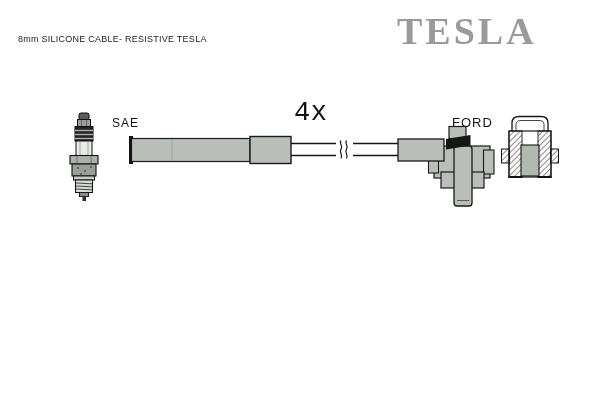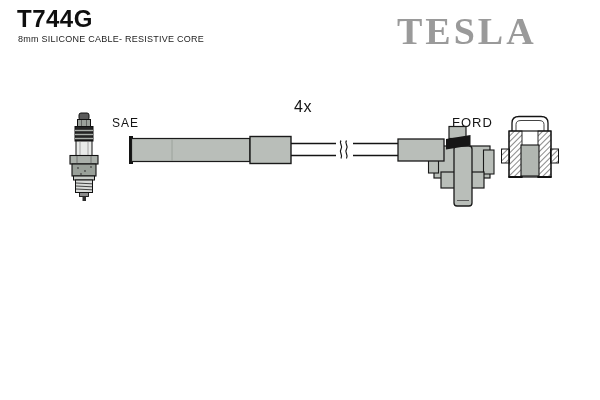--- a/index.html
+++ b/index.html
@@ -38,31 +38,30 @@
     font-weight: bold;
     color: #9a9a9a;
     letter-spacing: 3px;
   }
   .lbl {
     position: absolute;
     color: #141414;
     white-space: nowrap;
   }
   .lbl-sae  { left: 112px;  top: 116px; font-size: 12px; letter-spacing: 1px; }
-  .lbl-qty  { left: 294px; top: 98px;  font-size: 16px; letter-spacing: 0.5px; }
+  .lbl-qty  { left: 294px; top: 98px;  font-size: 27px; letter-spacing: 0.5px; font-family: Liberation Mono, monospace; }
   .lbl-ford { left: 452px; top: 115px; font-size: 13px; letter-spacing: 1px; }
   svg.diagram { position: absolute; left: 0; top: 0; }
 </style>
 </head>
 <body>
 
 <div class="page">
 
-  <div class="part-number">T744G</div>
-  <div class="subtitle">8mm SILICONE CABLE- RESISTIVE CORE</div>
+  <div class="subtitle">8mm SILICONE CABLE- RESISTIVE TESLA</div>
   <div class="brand">TESLA</div>
 
   <div class="lbl lbl-sae">SAE</div>
   <div class="lbl lbl-qty">4x</div>
   <div class="lbl lbl-ford">FORD</div>
 
   <svg class="diagram" width="600" height="400" viewBox="0 0 600 400">
     <defs>
       <pattern id="hatch" width="4" height="4" patternUnits="userSpaceOnUse" patternTransform="rotate(45)">
         <line x1="0" y1="0" x2="0" y2="4" stroke="#2a2a2a" stroke-width="1.1"></line>

